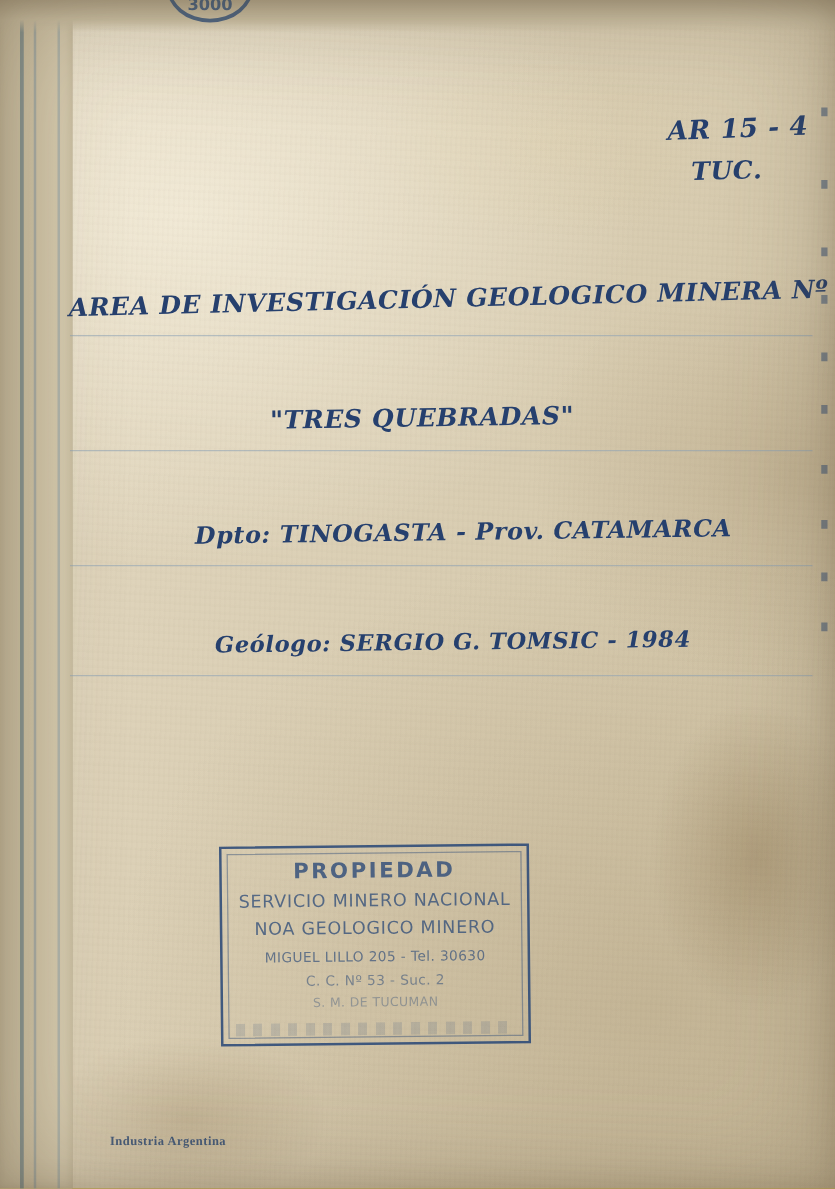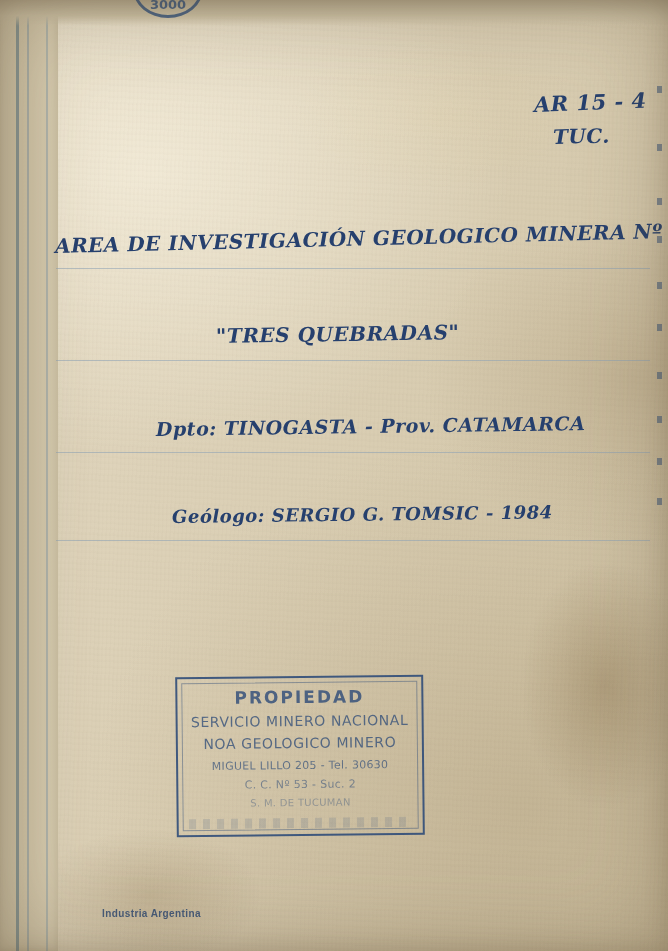--- a/index.html
+++ b/index.html
@@ -233,24 +233,23 @@
     opacity: 0.5;
   }
   
   .footer-print {
     position: absolute;
     left: 88px;
     top: 908px;
     font-size: 10px;
     font-weight: bold;
     color: #2f4a72;
-    font-family: Liberation Sans, sans-serif;
+    font-family: Liberation Serif, serif;
     letter-spacing: 0.4px;
     opacity: 0.85;
-    margin-left: 14px;
   }
   
   .stain {
     position: absolute;
     border-radius: 50%;
     mix-blend-mode: multiply;
     pointer-events: none;
   }
   .stain.s1 { left: 520px; top: 560px; width: 170px; height: 250px; background: radial-gradient(ellipse at center, rgba(150,126,88,0.30), rgba(150,126,88,0) 70%); }
   .stain.s2 { left: 40px; top: 830px; width: 220px; height: 130px; background: radial-gradient(ellipse at center, rgba(150,126,88,0.22), rgba(150,126,88,0) 72%); }

